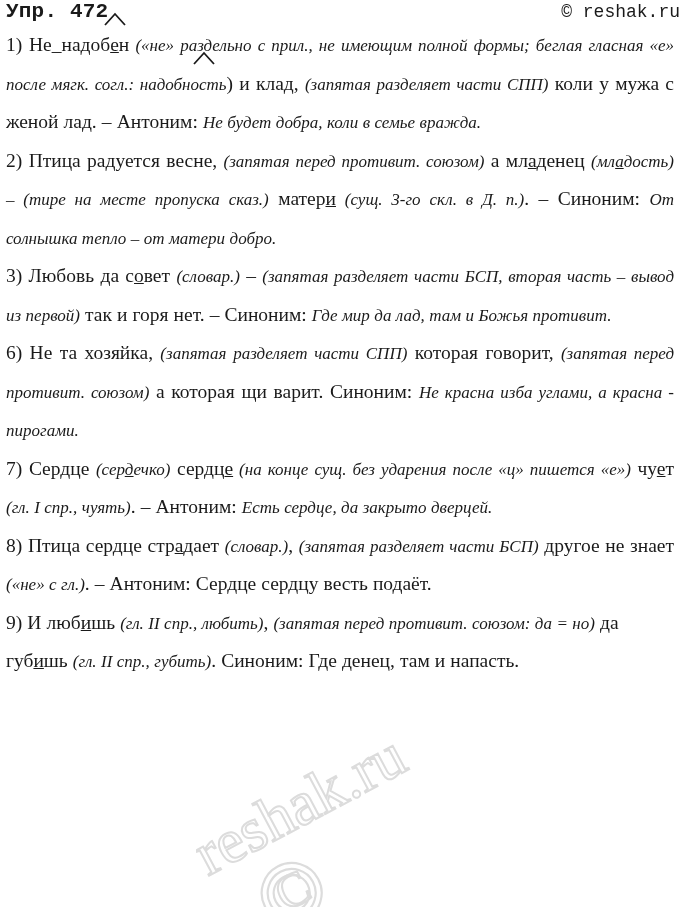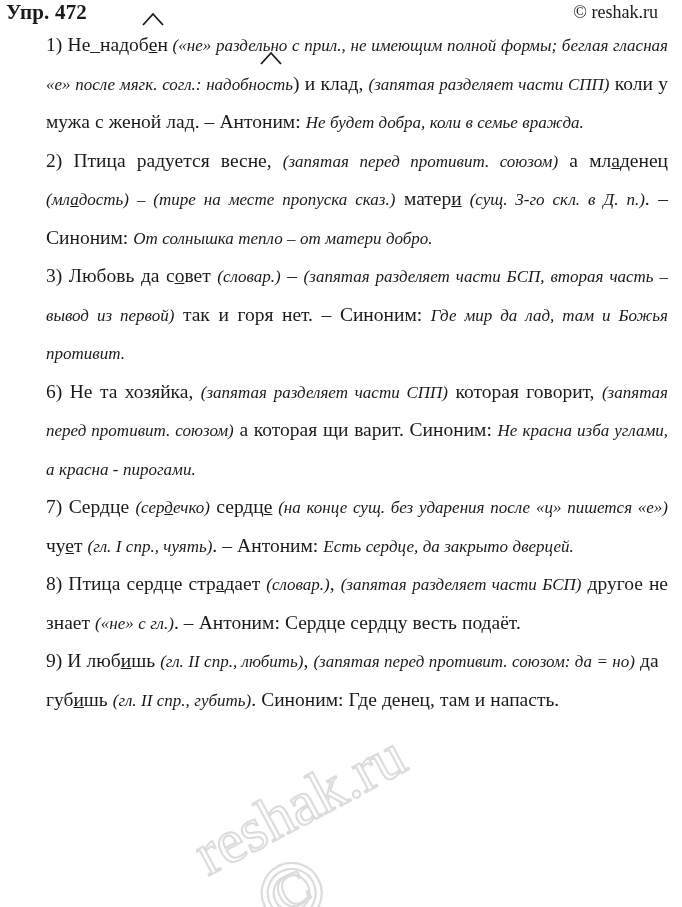--- a/index.html
+++ b/index.html
@@ -15,44 +15,44 @@
     font-family: "Liberation Serif", "DejaVu Serif", serif;
     color: #1a1a1a;
   }
 
   
   .header {
     position: relative;
     height: 26px;
     padding: 2px 20px 0 6px;
     box-sizing: border-box;
+    font-family: Liberation Mono, monospace;
   }
   .page-title {
     position: absolute;
     left: 6px;
     top: 0px;
     font-size: 21px;
     font-weight: bold;
     letter-spacing: 0.2px;
   }
   .copyright {
     position: absolute;
-    right: 24px;
+    right: 2px;
     top: 2px;
     font-size: 18px;
     white-space: nowrap;
   }
 
   
   .content {
     position: relative;
-    padding: 0 14px 0 6px;
+    padding: 0 8px 0 6px;
     box-sizing: border-box;
     z-index: 2;
-    margin-left: 40px;
   }
   .para {
     font-size: 19.5px;
     line-height: 37.5px;
     text-align: justify;
     text-justify: inter-word;
     margin: 0;
     padding: 0;
     word-spacing: 0.2px;
   }

